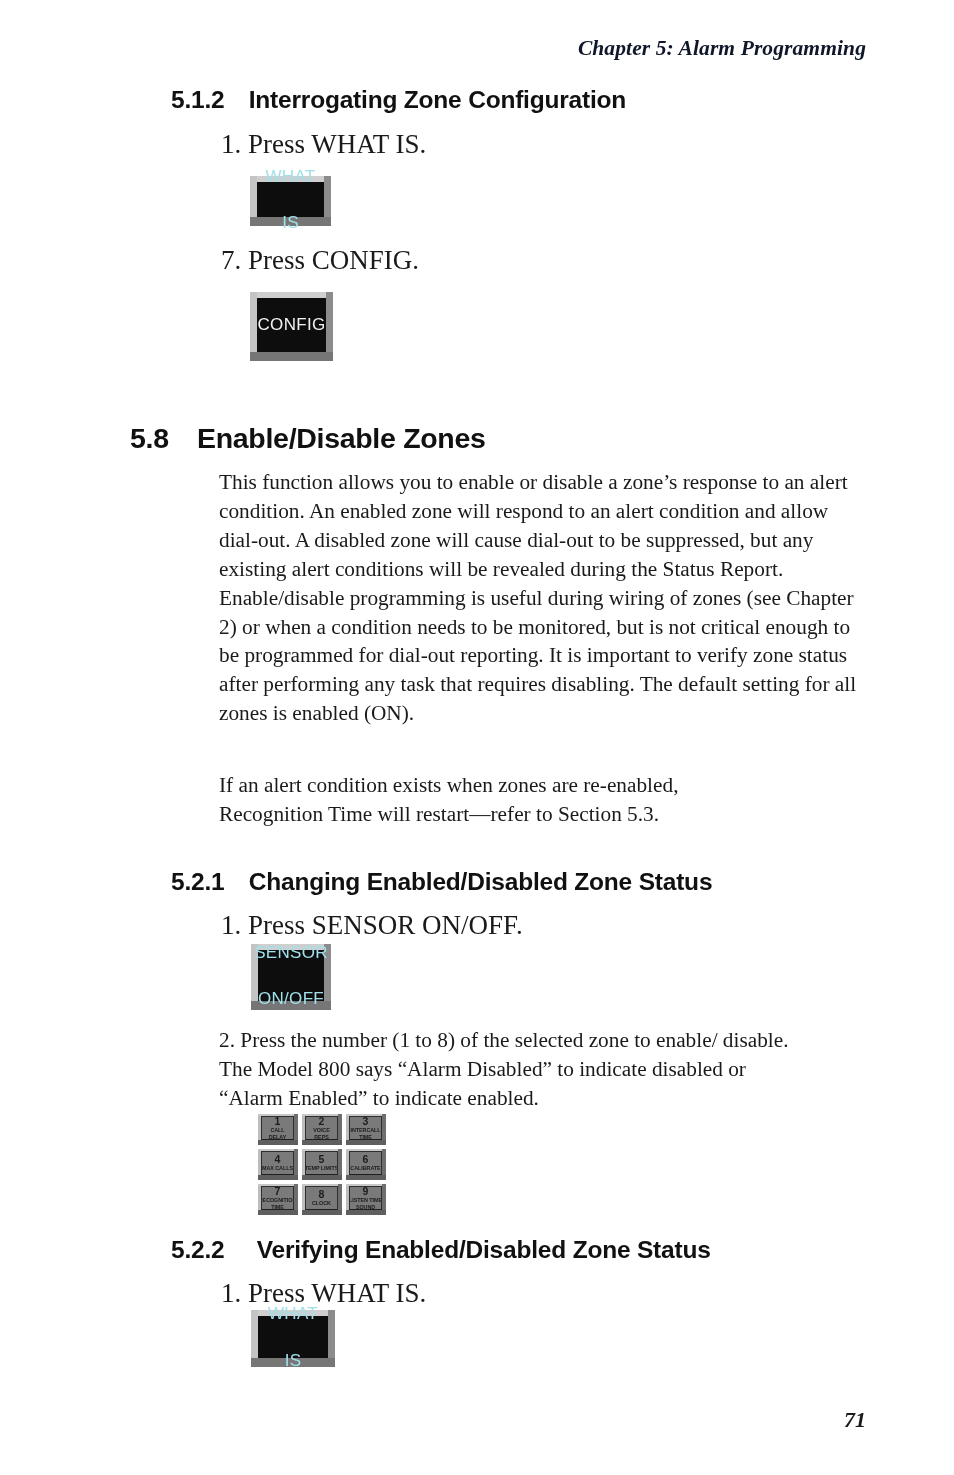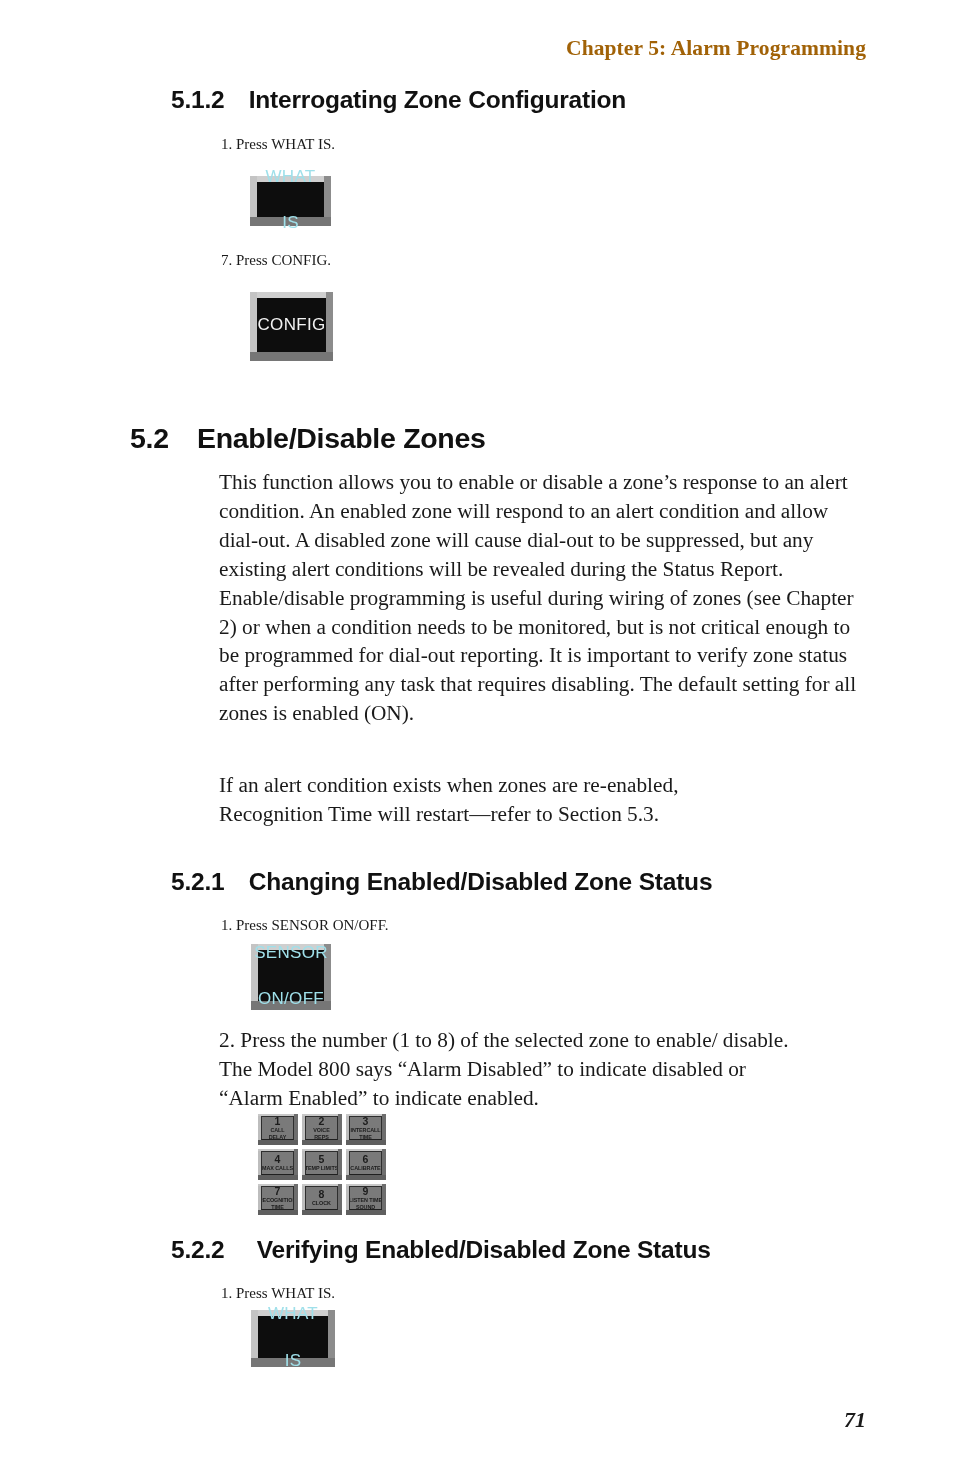--- a/index.html
+++ b/index.html
@@ -21,23 +21,24 @@
     height: 1475px;
   }
 
   
   .running-head {
     position: absolute;
     top: 36px;
     right: 88px;
     font-family: "Liberation Serif", "DejaVu Serif", serif;
     font-weight: bold;
+    font-style: italic;
     font-size: 21.5px;
     letter-spacing: 0.1px;
-    color: #a16207;
+    color: #0f172a;
     white-space: nowrap;
   }
 
   
   .h3 {
     position: absolute;
     font-family: "Liberation Sans", "DejaVu Sans", sans-serif;
     font-weight: bold;
     font-size: 24.5px;
     color: #111111;
@@ -62,21 +63,21 @@
     position: absolute;
     font-family: "Liberation Serif", "DejaVu Serif", serif;
     font-size: 21.3px;
     line-height: 28.9px;
     color: #1a1a1a;
     text-align: left;
   }
   .step {
     position: absolute;
     font-family: "Liberation Serif", "DejaVu Serif", serif;
-    font-size: 15px;
+    font-size: 27px;
     line-height: 28.9px;
     color: #1a1a1a;
     white-space: nowrap;
   }
   .italic { }
 
   
   .key {
     position: absolute;
     box-sizing: border-box;
@@ -236,21 +237,21 @@
     <span class="hl-l"></span>
     <span class="hl-r"></span>
     <span class="hl-b"></span>
     <span class="face">
       <span>CONFIG</span>
     </span>
   </div>
 
 
   <div class="h2" style="left:130px; top:422px;">
-    <span>5.2</span>
+    <span>5.8</span>
     <span style="display:inline-block;width:13px;"></span>
     <span>Enable/Disable Zones</span>
   </div>
 
   <div class="body-text" style="left:219px; top:468px; width:652px;">This function allows you to enable or disable a zone’s response to an alert condition. An enabled zone will respond to an alert condition and allow dial-out. A disabled zone will cause dial-out to be suppressed, but any existing alert conditions will be revealed during the Status Report. Enable/disable programming is useful during wiring of zones (see Chapter 2) or when a condition needs to be monitored, but is not critical enough to be programmed for dial-out reporting. It is important to verify zone status after performing any task that requires disabling. The default setting for all zones is enabled (ON).</div>
 
   <div class="body-text" style="left:219px; top:771px; width:560px;">If an alert condition exists when zones are re-enabled, Recognition Time will restart—refer to Section 5.3.</div>
 
   <div class="h3" style="left:152px; top:868px;">
     <span class="num">5.2.1</span>

